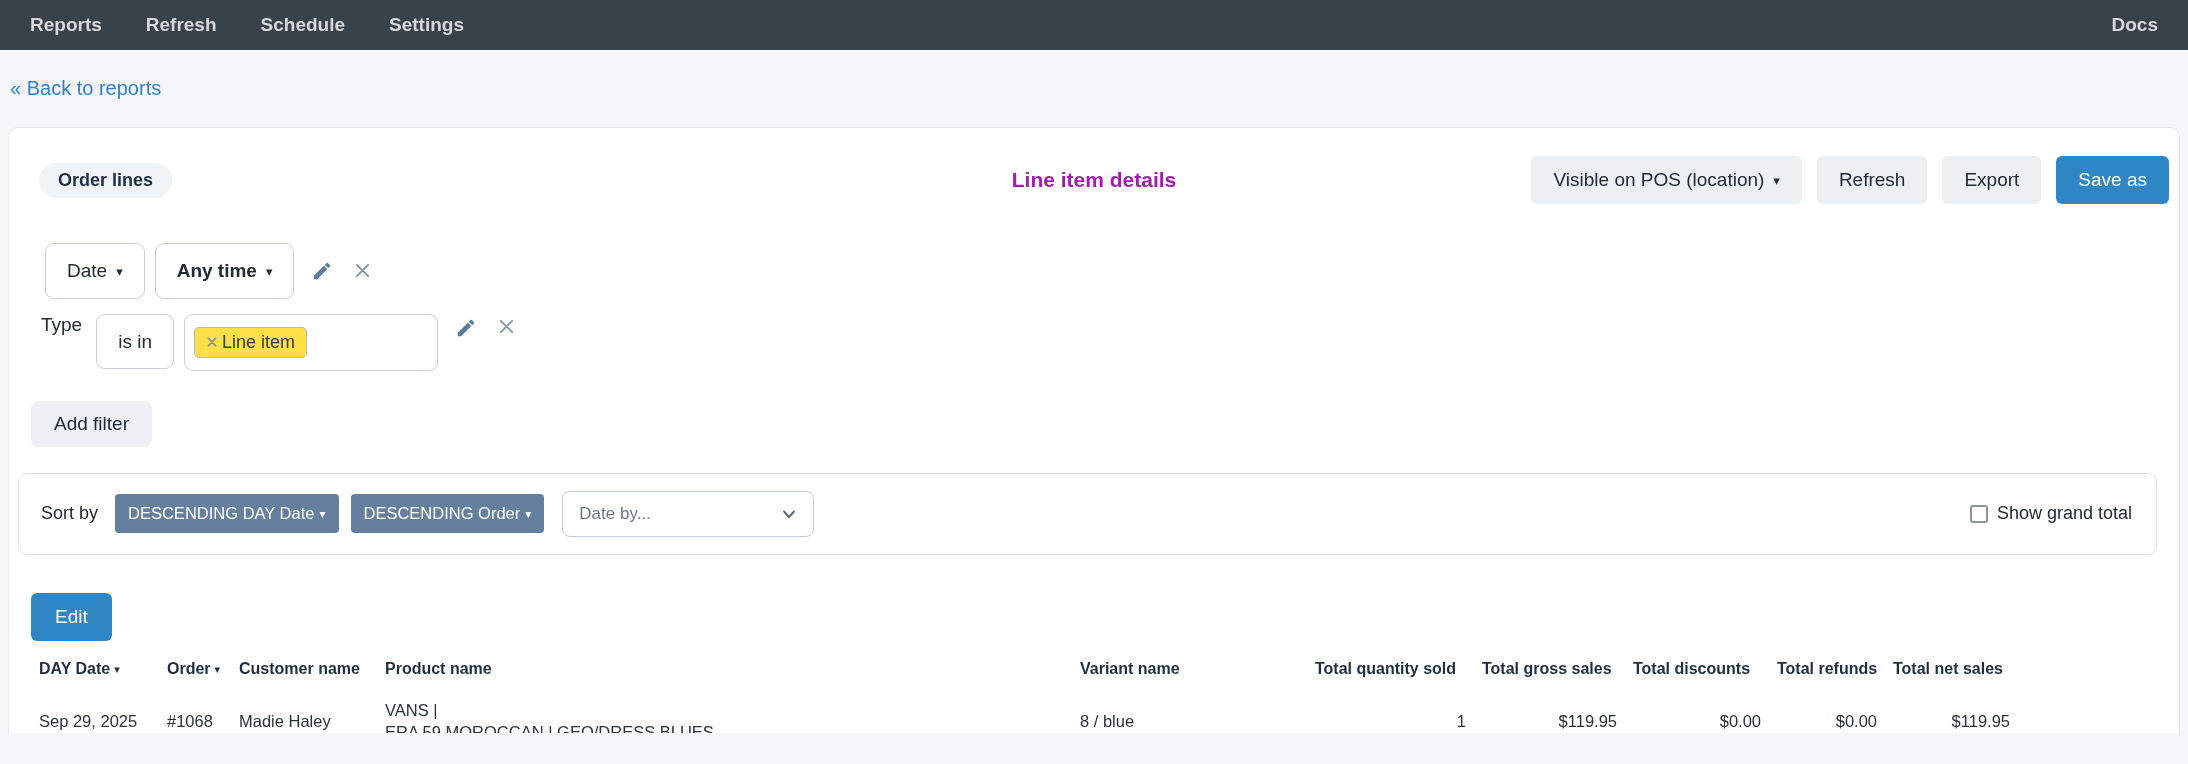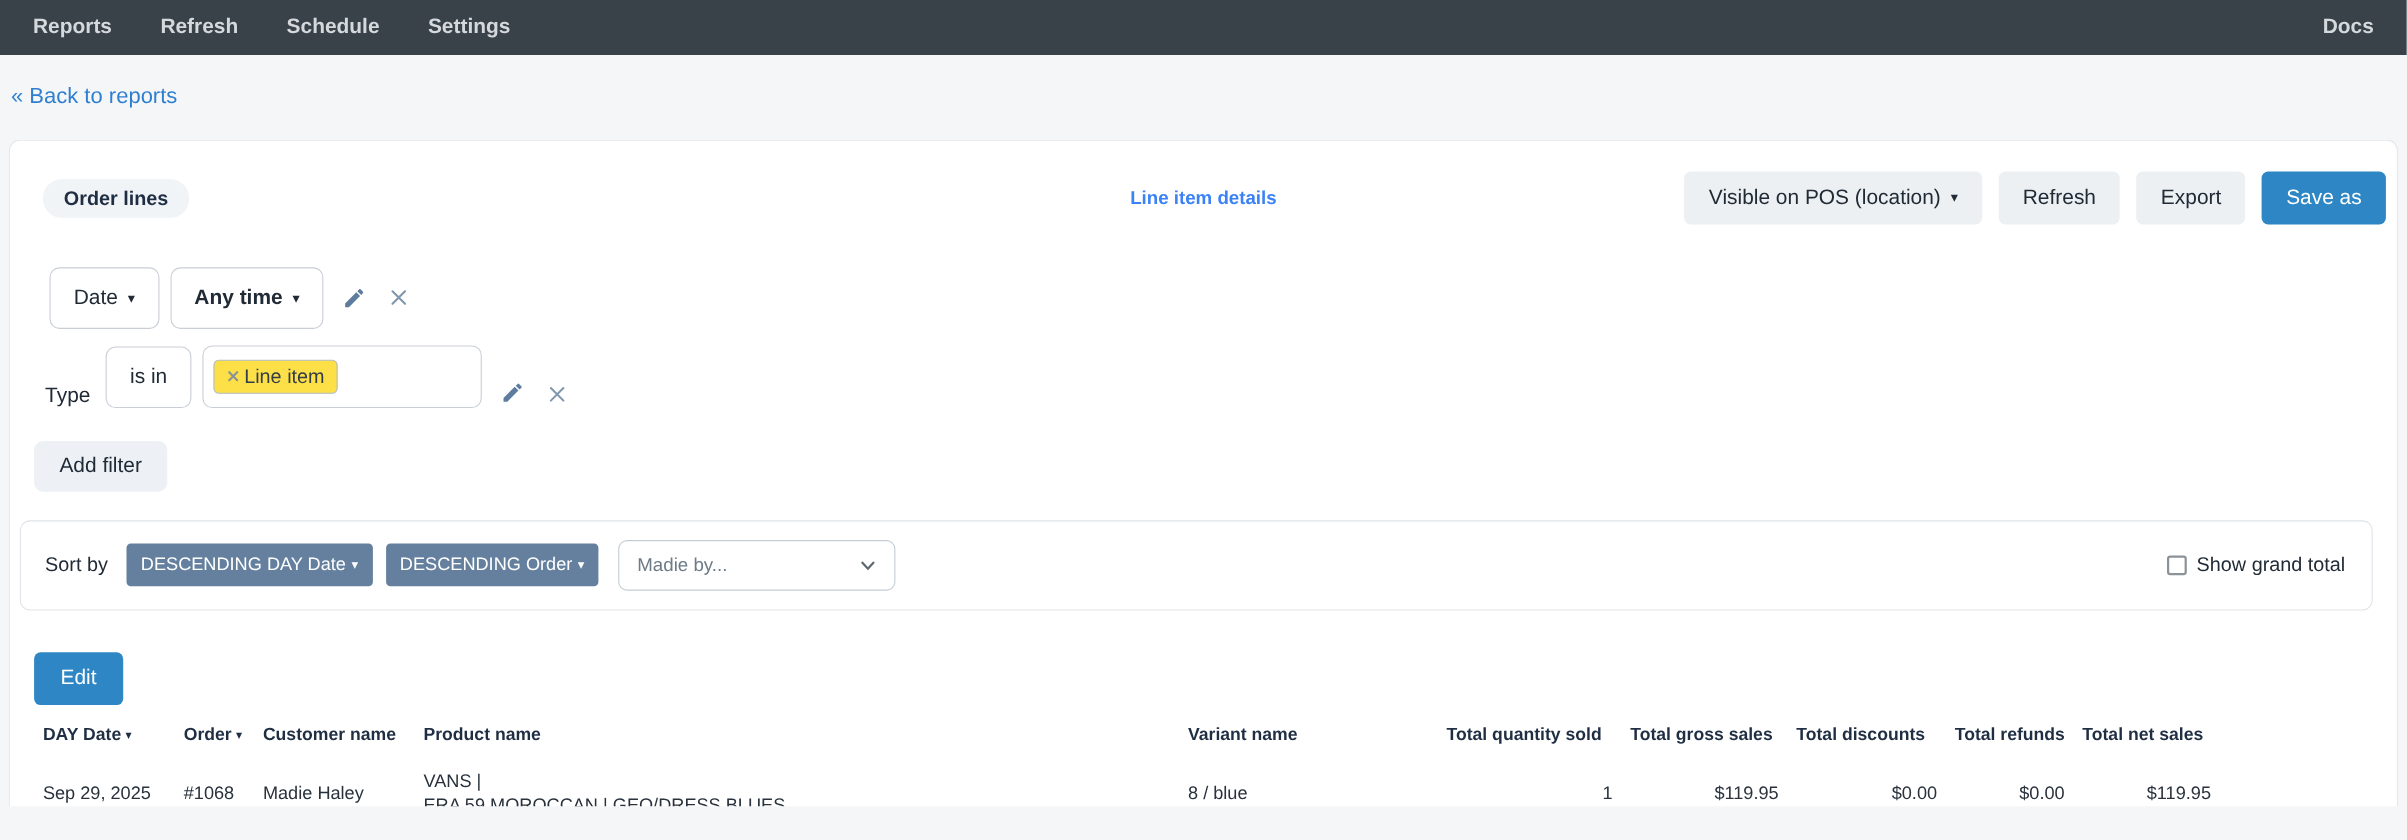--- a/index.html
+++ b/index.html
@@ -33,33 +33,33 @@
   .card-header {
     display:flex; align-items:center; padding:26px 10px 0 30px; position:relative;
     height:78px;
   }
   .badge {
     background:#f0f4f7; color:#1f2e43; font-size:18px; font-weight:700;
     padding:7px 19px; border-radius:17px; white-space:nowrap;
   }
   .title {
     position:absolute; left:0; right:0; text-align:center;
-    font-size:17px; font-weight:700; color:#3b82f6; pointer-events:none;
+    font-size:21px; font-weight:700; color:#a21caf; pointer-events:none;
   }
   .header-actions { margin-left:auto; display:flex; gap:15px; position:relative; z-index:2; }
   .btn {
     border:none; border-radius:6px; font-family:inherit; font-size:19px;
     color:#212b36; background:#edf0f3; padding:12px 22px; cursor:pointer;
     white-space:nowrap; line-height:1.3;
   }
   .btn.primary { background:#2e86c4; color:#ffffff; }
   .caret { font-size:13px; margin-left:9px; position:relative; top:-1px; }
   
   .filter-row1 { margin:37px 0 0 36px; display:flex; align-items:center; gap:10px; }
-  .filter-row2 { margin:15px 0 0 32px; display:flex; align-items:flex-end; gap:10px; }
+  .filter-row2 { margin:15px 0 0 32px; display:flex; align-items:flex-start; gap:10px; }
   .fbtn {
     background:#fff; border:1px solid #c9ced6; border-radius:9px;
     font-family:inherit; font-size:19px; color:#212b36; padding:14px 21px;
     cursor:pointer; white-space:nowrap; line-height:1.35;
   }
   .fbtn.bold { font-weight:700; }
   .type-label { font-size:19px; color:#212b36; margin-right:4px; }
   .value-box {
     width:254px; height:57px; background:#fff; border:1px solid #c9ced6;
     border-radius:9px; display:flex; align-items:center; padding:0 9px;
@@ -203,21 +203,21 @@
 
     <div class="sort-box">
       <span class="sort-label">Sort by</span>
       <button class="sort-btn">
         <span>DESCENDING DAY Date</span><span class="caret">▾</span>
       </button>
       <button class="sort-btn">
         <span>DESCENDING Order</span><span class="caret">▾</span>
       </button>
       <div class="then-by">
-        <span>Madie by...</span>
+        <span>Date by...</span>
         <span class="grow"></span>
         <svg width="20" height="20" viewBox="0 0 20 20">
             <path d="M5 7.5l5 5.5 5-5.5" stroke="#5c6770" stroke-width="2" fill="none" stroke-linecap="round"></path>
           </svg>
       </div>
       <label class="grand-total">
         <span class="checkbox"></span>
         <span class="lbl">Show grand total</span>
       </label>
     </div>

